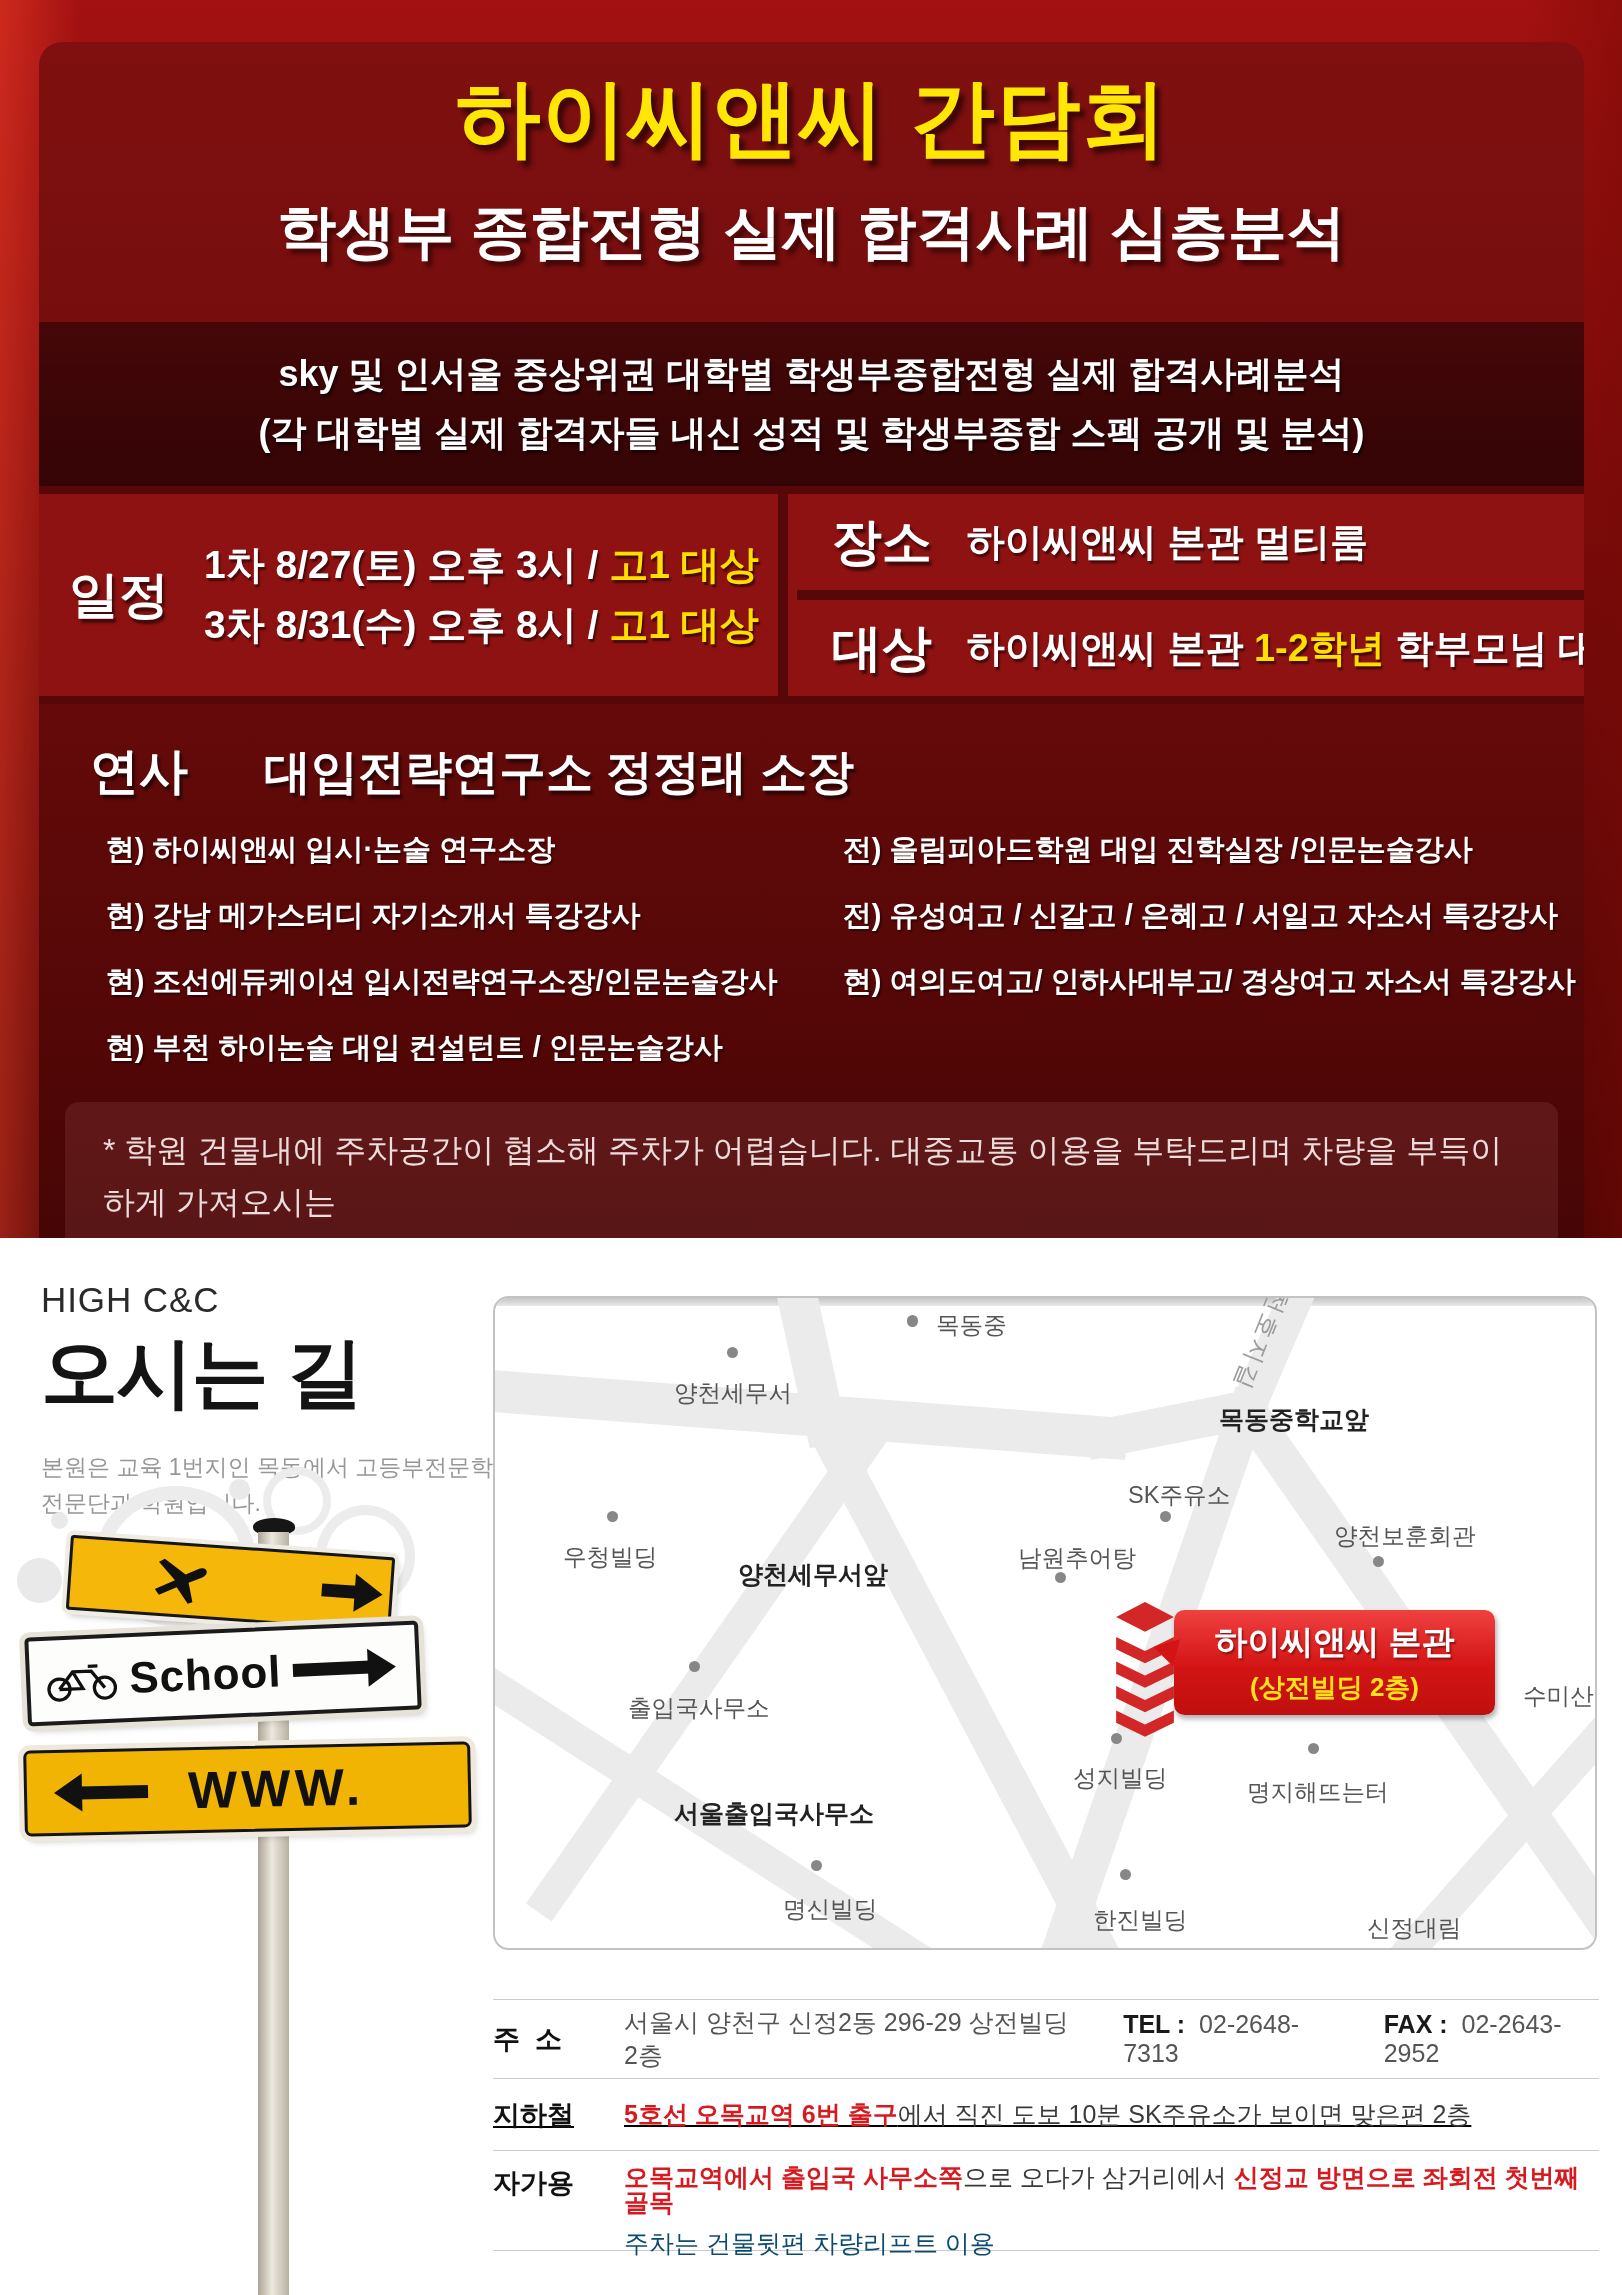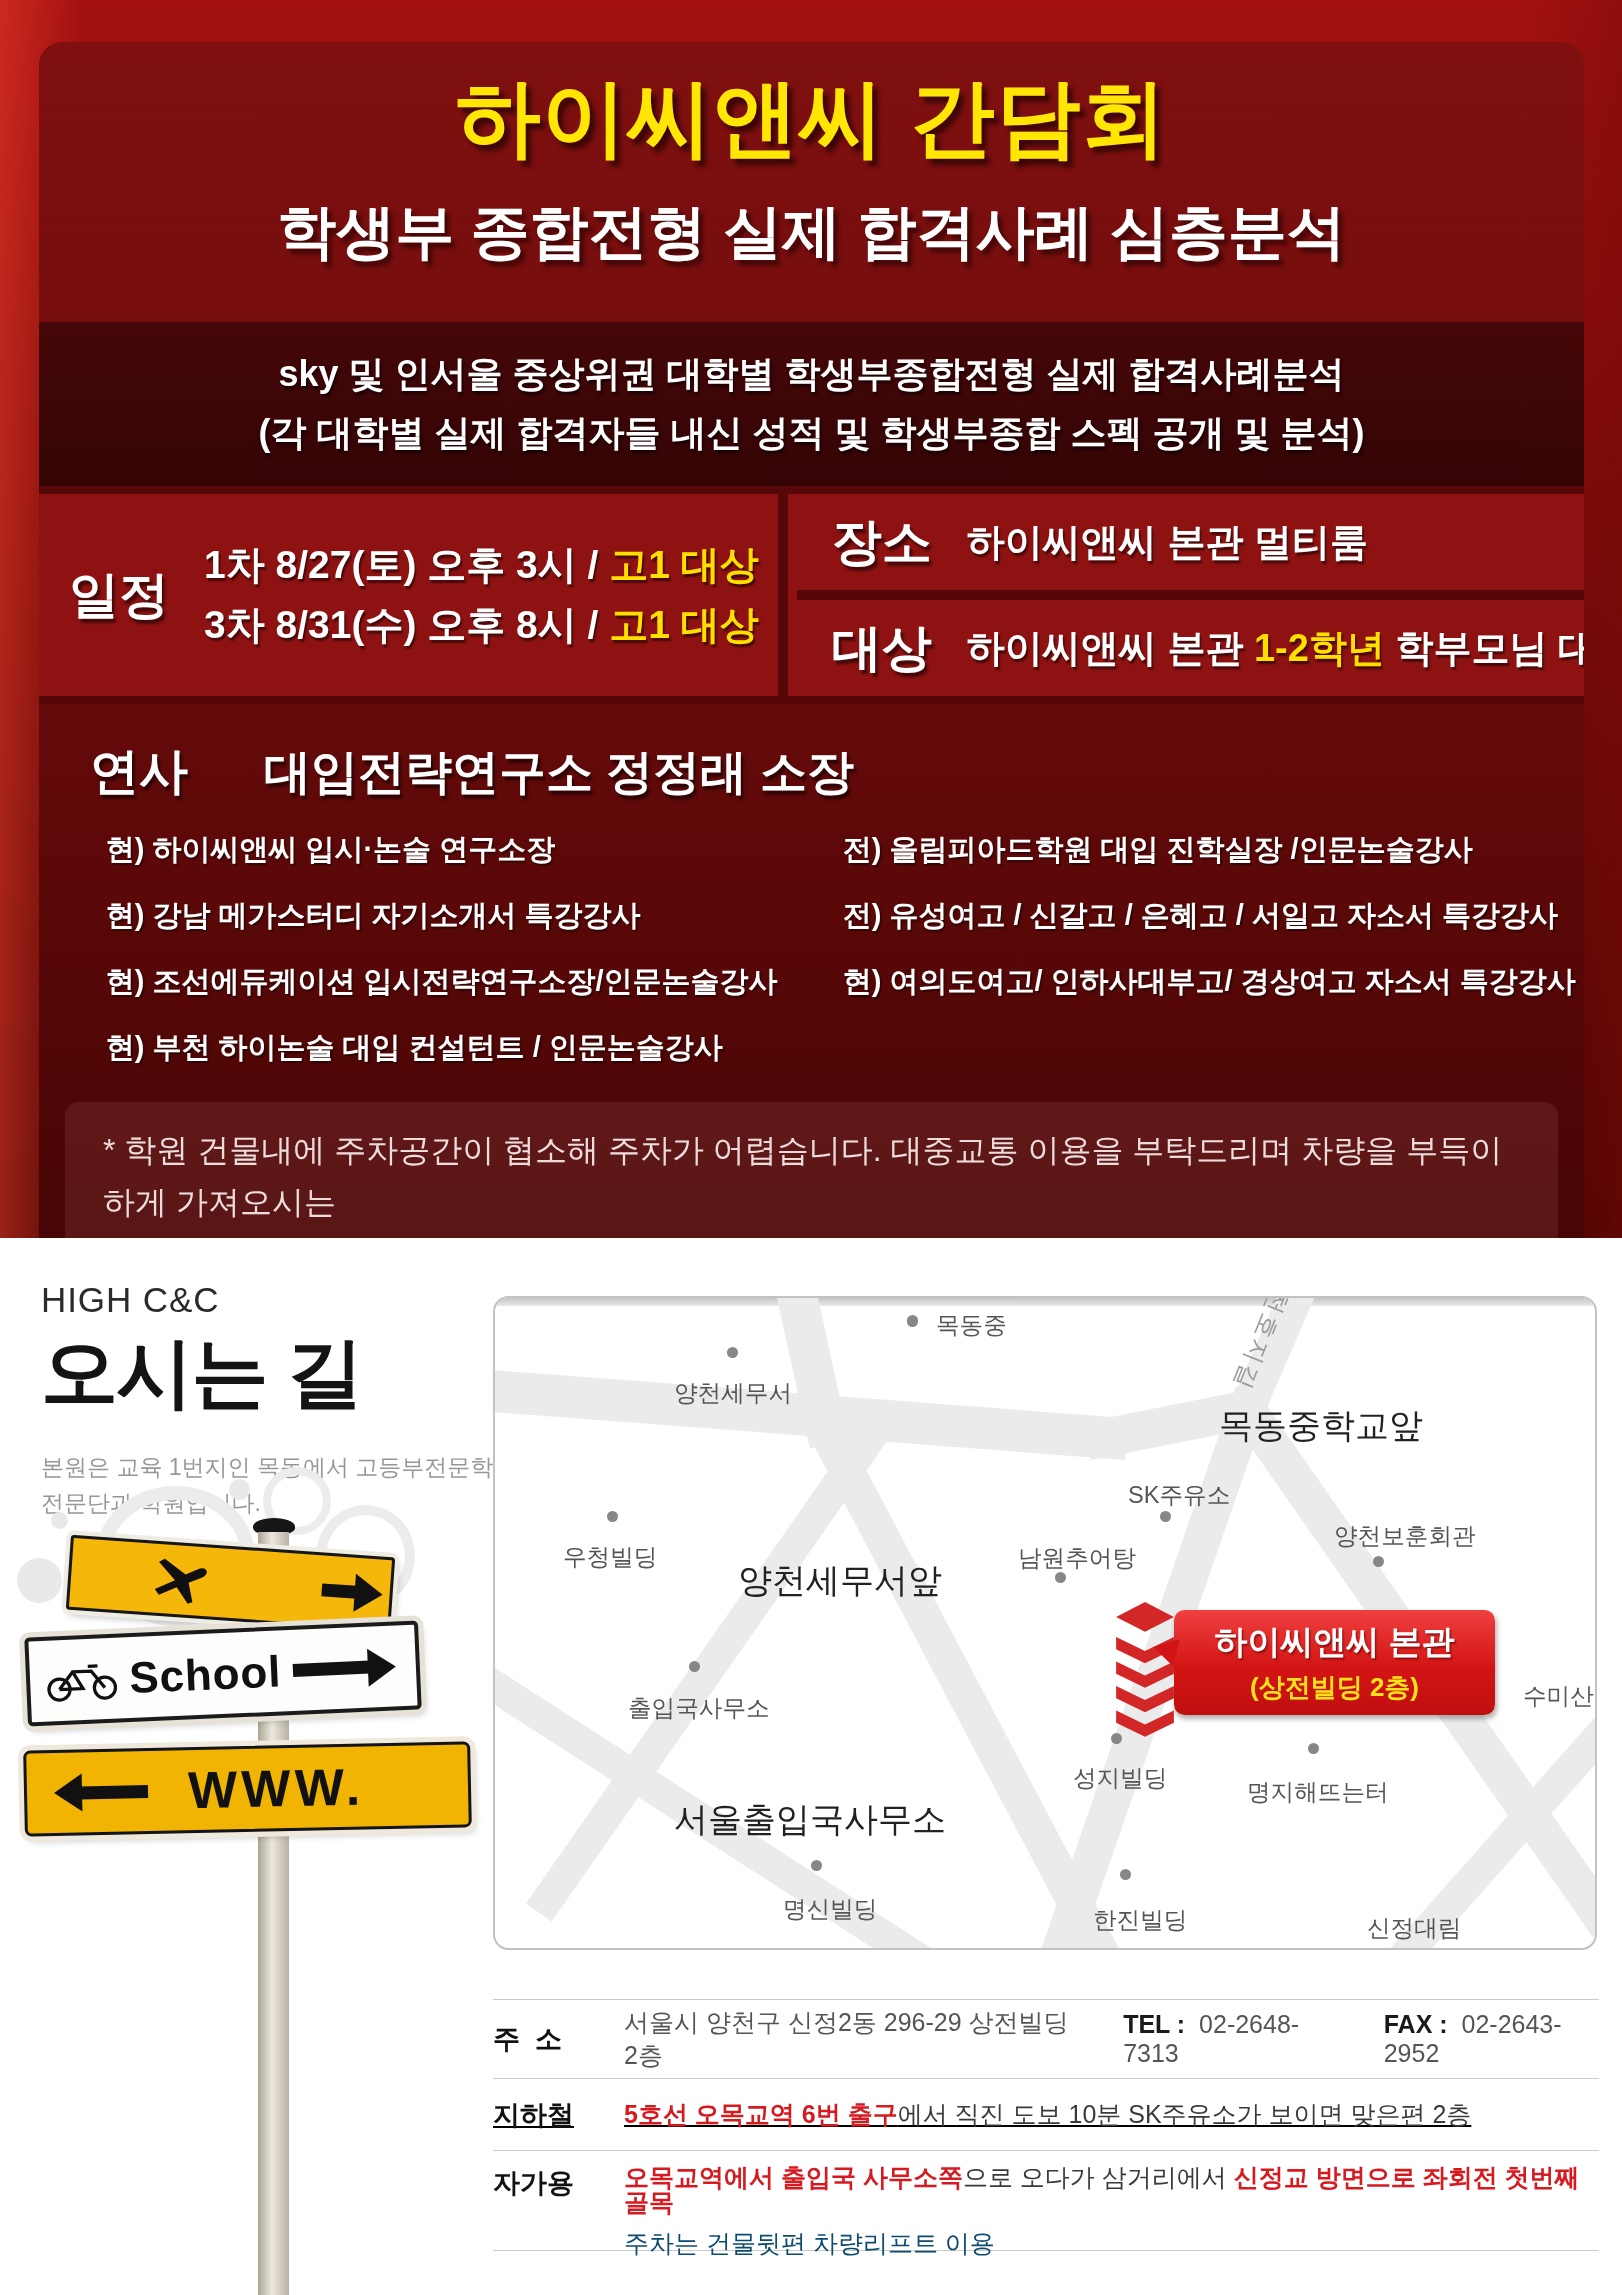--- a/index.html
+++ b/index.html
@@ -89,21 +89,21 @@
     border-right:28px solid #111;border-top:19px solid transparent;border-bottom:19px solid transparent;}
 
   
   .map{position:absolute;left:493px;top:58px;width:1104px;height:654px;background:#fff;
     border:2.6px solid #c2c2c2;border-radius:15.7px;box-sizing:border-box;overflow:hidden;}
   .map::before{content:'';position:absolute;left:0;right:0;top:0;height:7.9px;
     background:linear-gradient(180deg,#c6c6c6,#e9e9e9);}
   .map svg{position:absolute;left:0;top:0;}
   .map-dot{position:absolute;width:11.3px;height:11.3px;border-radius:50%;background:#878787;}
   .map-lb{position:absolute;font-size:23.6px;color:#555;white-space:nowrap;}
-  .map-lb.bold{font-weight:normal;color:#222;font-size:34px;}
+  .map-lb.bold{font-weight:bold;color:#222;font-size:25px;}
   .map-lb.road{color:#9b9b9b;font-size:24.4px;letter-spacing:2.6px;
     transform:rotate(112deg);transform-origin:left top;}
   .bld{position:absolute;left:621px;top:304px;}
   .callout{position:absolute;left:679px;top:312px;width:321px;height:105px;border-radius:10.5px;
     background:linear-gradient(180deg,#f04040 0%,#d31414 55%,#c00f0f 100%);
     box-shadow:1.7px 3.5px 5.2px rgba(0,0,0,.3);display:flex;flex-direction:column;
     align-items:center;justify-content:center;}
   .callout::before{content:'';position:absolute;left:-21px;top:26px;
     border-top:14px solid transparent;border-bottom:14px solid transparent;
     border-right:24.4px solid #d31414;transform:rotate(14deg);}

